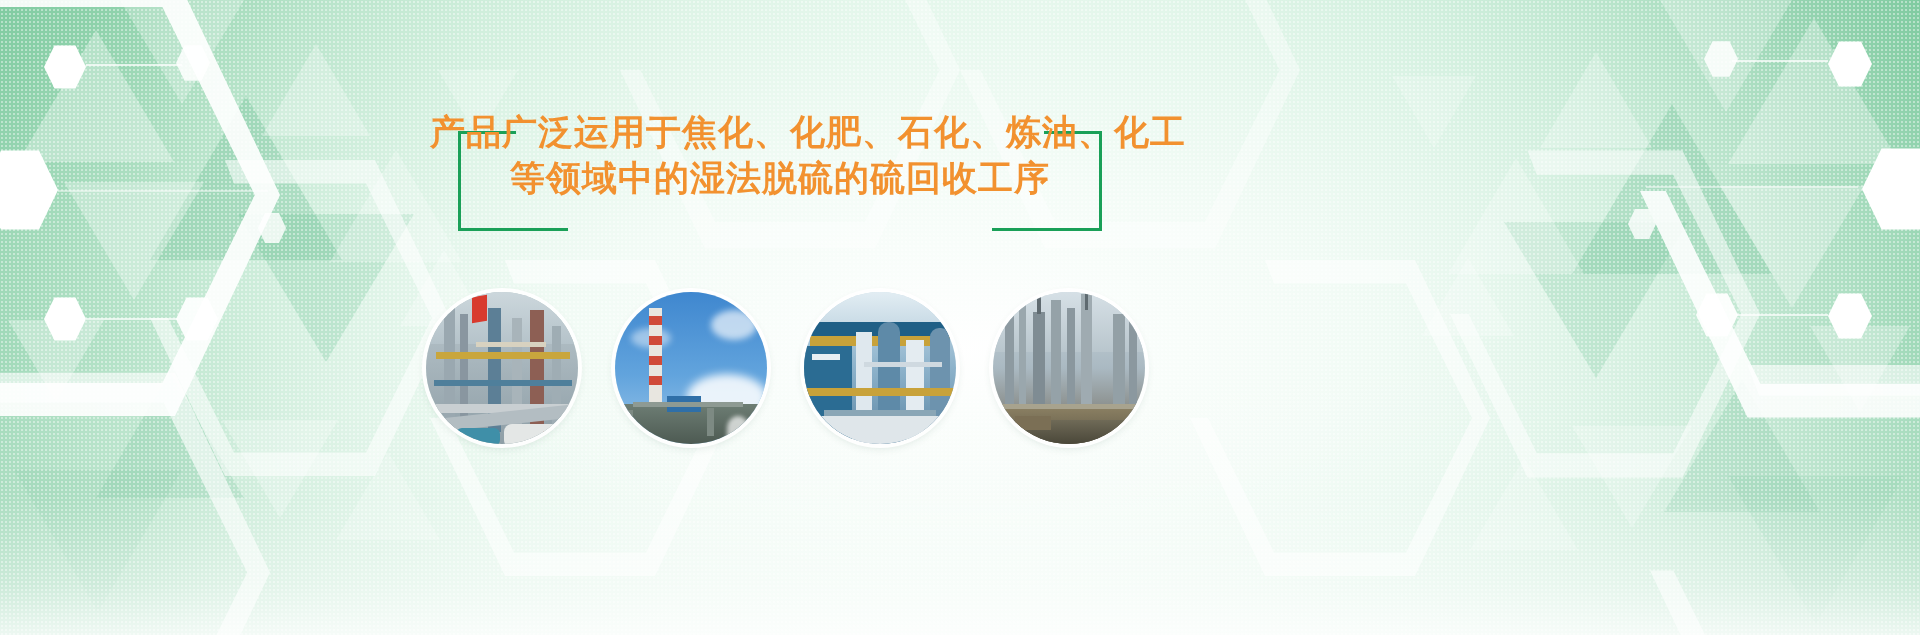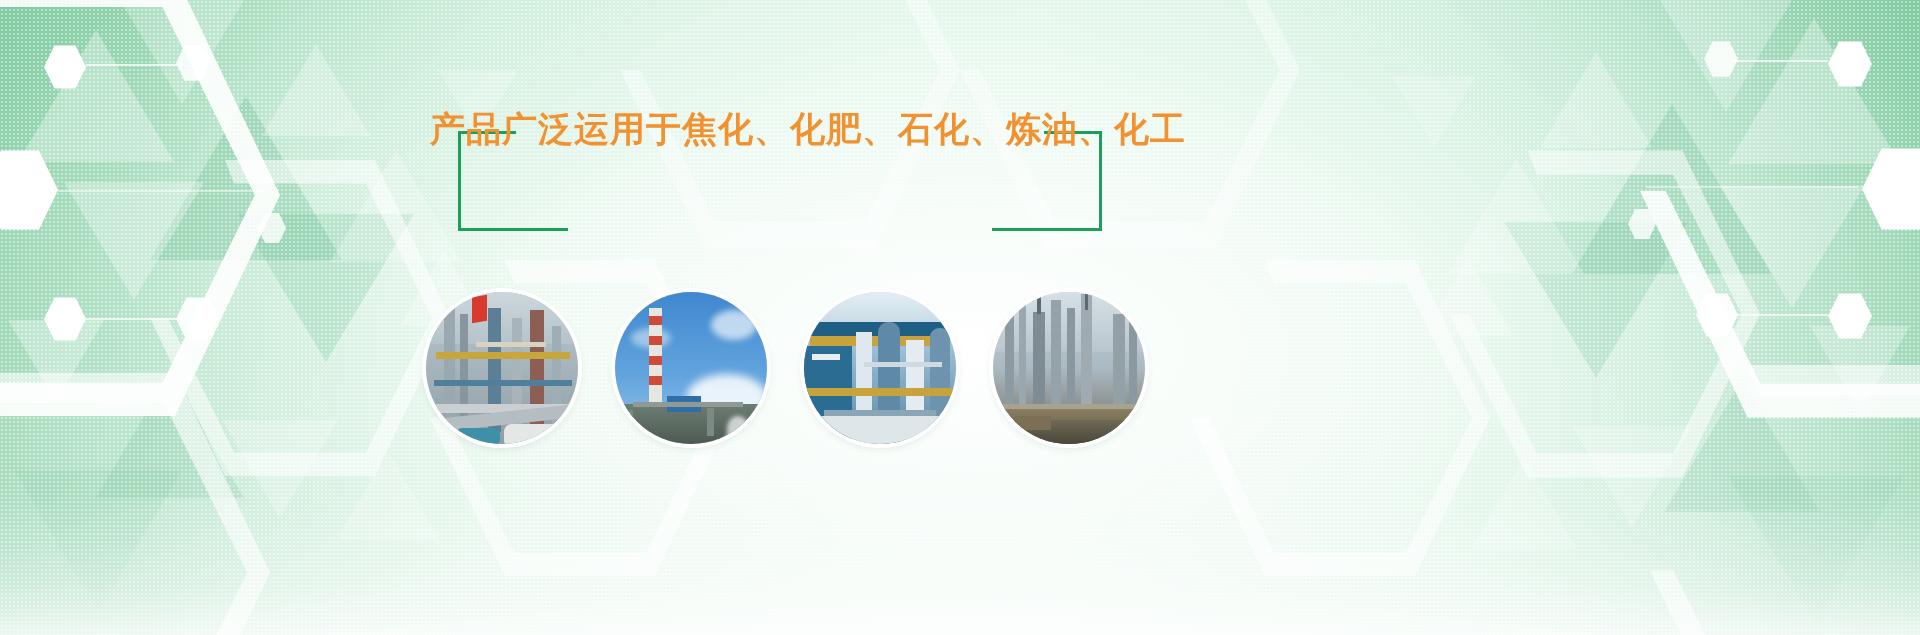--- a/index.html
+++ b/index.html
@@ -63,21 +63,21 @@
     clip-path:polygon(25% 3%,75% 3%,100% 50%,75% 97%,25% 97%,0% 50%);
   }
   .hexline{
     position:absolute;
     clip-path:polygon(25% 3%,75% 3%,100% 50%,75% 97%,25% 97%,0% 50%,
                       6% 50%,28% 90%,72% 90%,94% 50%,72% 10%,28% 10%);
   }
   .line{position:absolute;background:rgba(255,255,255,.85);height:2px;transform-origin:0 50%;}
 
   
-  .content{position:absolute;inset:0;font-family:Liberation Mono, monospace;}
+  .content{position:absolute;inset:0;}
 
   
   .frame{
     position:absolute;
     left:458px;top:131px;width:644px;height:100px;
     pointer-events:none;
   }
   .frame i{position:absolute;background:#1aa058;display:block;}
   .f-tl{left:0;top:0;width:58px;height:3px;}
   .f-tr{right:0;top:0;width:58px;height:3px;}
@@ -220,20 +220,21 @@
       <i class="f-tl"></i>
       <i class="f-tr"></i>
       <i class="f-l"></i>
       <i class="f-r"></i>
       <i class="f-bl"></i>
       <i class="f-br"></i>
     </div>
 
     <div class="headline">
       <span class="l1">产品广泛运用于焦化、化肥、石化、炼油、化工</span>
+      <span class="l2">等领域中的湿法脱硫的硫回收工序</span>
     </div>
 
 
     <div class="circles">
 
       <div class="circle c1">
         <div class="photo p1">
           <div class="pel" style="left:0;top:0;width:152px;height:52px;background:linear-gradient(180deg,#ccd7dc,#b5c3ca);"></div>
           <div class="pel" style="left:46px;top:4px;width:15px;height:26px;background:#d83a2e;transform:skewY(-10deg);"></div>
           <div class="pel" style="left:18px;top:12px;width:11px;height:128px;background:#9aa8b0;"></div>

